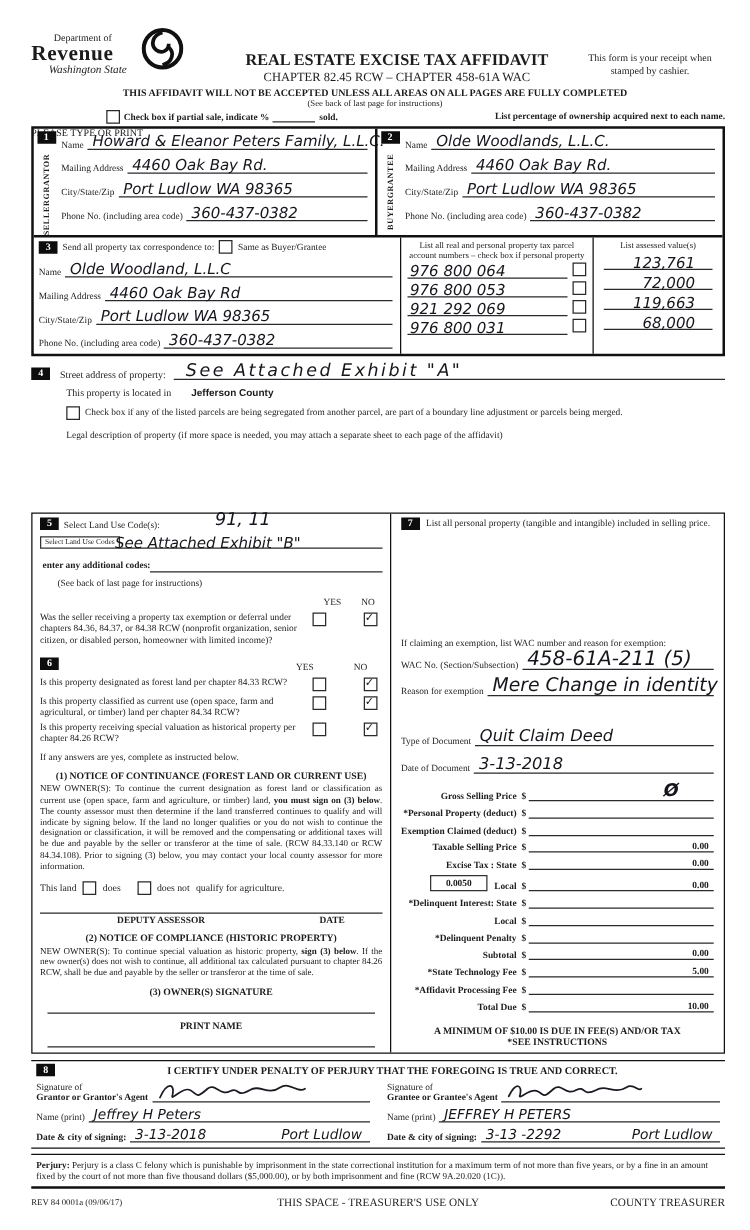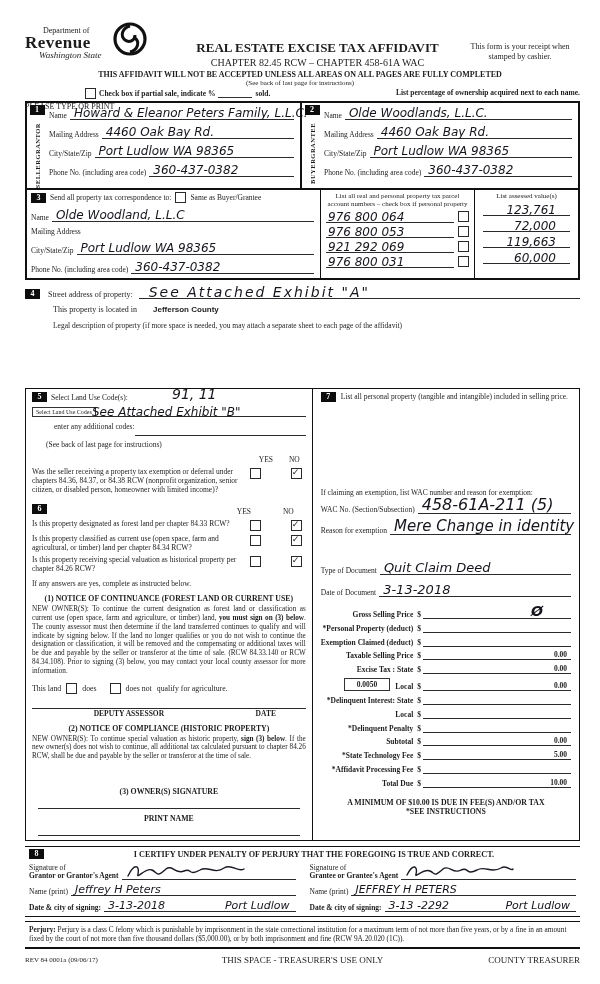--- a/index.html
+++ b/index.html
@@ -52,21 +52,21 @@
   .frow:first-child{margin-top:0;}
   .flabel{white-space:nowrap;margin-right:3px;}
   .fline{flex:1;border-bottom:1px solid #2a2a2a;position:relative;height:13px;}
   .fline .hw{position:absolute;left:4px;bottom:-1px;}
 
   .row3{display:flex;}
   .s3-left{width:283px;border-right:1.5px solid #111;padding:2px 6px 4px 4px;font-size:7.5px;}
   .s3-head{display:flex;align-items:center;gap:4px;}
   .s3-parcels{width:143px;border-right:1.5px solid #111;padding:2px 5px;font-size:7px;text-align:center;}
   .s3-values{flex:1;padding:2px 8px;font-size:7px;text-align:center;}
-  .prow{display:flex;align-items:flex-end;height:15px;}
+  .prow{display:flex;align-items:center;height:15px;}
   .pline{flex:1;border-bottom:1px solid #2a2a2a;position:relative;height:14px;}
   .pline .hw{position:absolute;left:2px;bottom:-2px;}
   .prow .cb{margin-left:4px;margin-bottom:1px;}
   .vline{border-bottom:1px solid #2a2a2a;position:relative;height:15px;}
   .vline .hw{position:absolute;right:14px;bottom:-2px;}
 
   
   .sec4{margin-top:4px;font-size:8px;}
   .s4row{display:flex;align-items:flex-end;}
   .s4line{flex:1;border-bottom:1px solid #2a2a2a;position:relative;height:14px;margin-left:6px;}
@@ -81,21 +81,21 @@
   .cols{display:flex;border:1.5px solid #111;}
   .colL{width:283px;border-right:1.5px solid #111;padding:3px 6px 4px 6px;font-size:7.5px;}
   .colR{flex:1;padding:3px 8px 4px 8px;font-size:7.5px;position:relative;}
 
   .s5-title-row{display:flex;align-items:center;gap:4px;position:relative;}
   .s5-codes{position:absolute;left:140px;top:-6px;}
   .luc-box{border:1px solid #333;font-size:6px;padding:1px 3px;display:inline-block;}
   .luc-row{display:flex;align-items:flex-end;margin-top:3px;position:relative;}
   .luc-row .fline{height:11px;}
   .luc-hw{position:absolute;left:60px;bottom:-2px;}
-  .addl{margin:5px 0 0 22px;display:flex;align-items:flex-start;}
+  .addl{margin:5px 0 0 2px;display:flex;align-items:center;font-weight:bold;}
   .seeback2{margin:4px 0 0 14px;}
   .yn-head{display:flex;justify-content:flex-end;gap:16px;font-size:7.5px;
            font-weight:normal;margin-top:6px;padding-right:6px;}
   .qrow{display:flex;margin-top:3px;align-items:flex-start;}
   .qtext{flex:1;padding-right:6px;}
   .qboxes{width:52px;display:flex;justify-content:space-between;padding-top:1px;padding-right:4px;}
   .ifyes{margin-top:6px;}
   .notice-title{text-align:center;font-weight:bold;font-size:7.8px;margin-top:6px;}
   .notice-body{font-size:7.2px;line-height:8.8px;text-align:justify;margin-top:2px;}
   .landq{display:flex;align-items:center;gap:5px;margin-top:7px;font-size:7.8px;}
@@ -266,20 +266,23 @@
             <span>Same as Buyer/Grantee</span>
           </div>
           <div class="frow">
               <span class="flabel">Name</span>
             <span class="fline">
                 <span class="hw">Olde Woodland, L.L.C</span>
               </span>
             </div>
           <div class="frow">
               <span class="flabel">Mailing Address</span>
+            <span class="fline">
+                <span class="hw">4460 Oak Bay Rd</span>
+              </span>
             </div>
           <div class="frow">
               <span class="flabel">City/State/Zip</span>
             <span class="fline">
                 <span class="hw">Port Ludlow  WA 98365</span>
               </span>
             </div>
           <div class="frow">
               <span class="flabel">Phone No. (including area code)</span>
             <span class="fline">
@@ -319,38 +322,42 @@
           <div class="vline">
               <span class="hw">123,761</span>
             </div>
           <div class="vline">
               <span class="hw">72,000</span>
             </div>
           <div class="vline">
               <span class="hw">119,663</span>
             </div>
           <div class="vline">
-              <span class="hw">60,000</span>
+              <span class="hw">68,000</span>
             </div>
         </div>
       </div>
     </div>
 
     <div class="sec4">
       <div class="s4row">
         <span class="sec-badge">4</span>
         <span style="margin-left:8px">Street address of property:</span>
         <span class="s4line">
             <span class="hw hw-lg">See Attached Exhibit "A"</span>
           </span>
       </div>
       <div class="located">
         <span>This property is located in</span>
         <span class="val b">Jefferson County</span>
       </div>
+      <div class="seg">
+        <span class="cb"></span>
+        <span>Check box if any of the listed parcels are being segregated from another parcel, are part of a boundary line adjustment or parcels being merged.</span>
+      </div>
       <div class="legal">Legal description of property (if more space is needed, you may attach a separate sheet to each page of the affidavit)</div>
       <div class="blank-gap"></div>
     </div>
 
     <div class="cols">
       <div class="colL">
 
         <div class="s5-title-row">
           <span class="sec-badge">5</span>
           <span>Select Land Use Code(s):</span>
@@ -421,21 +428,21 @@
         </div>
 
         <div class="sigline-pair">
           <span class="l">DEPUTY ASSESSOR</span>
           <span class="r">DATE</span>
         </div>
 
         <div class="notice-title">(2) NOTICE OF COMPLIANCE (HISTORIC PROPERTY)</div>
         <div class="notice-body"><span>NEW OWNER(S): To continue special valuation as historic property, </span><span class="b">sign (3) below</span><span>. If the new owner(s) does not wish to continue, all additional tax calculated pursuant to chapter 84.26 RCW, shall be due and payable by the seller or transferor at the time of sale.</span></div>
 
-        <div class="notice-title" style="margin-top:26px">(3)  OWNER(S) SIGNATURE</div>
+        <div class="notice-title" style="margin-top:6px">(3)  OWNER(S) SIGNATURE</div>
         <div class="center-line"></div>
         <div class="notice-title" style="margin-top:5px">PRINT NAME</div>
         <div class="center-line"></div>
       </div>
 
       <div class="colR">
         <div class="s7-head">
           <span class="sec-badge">7</span>
           <span>List all  personal property (tangible and intangible) included in selling price.</span>
         </div>

